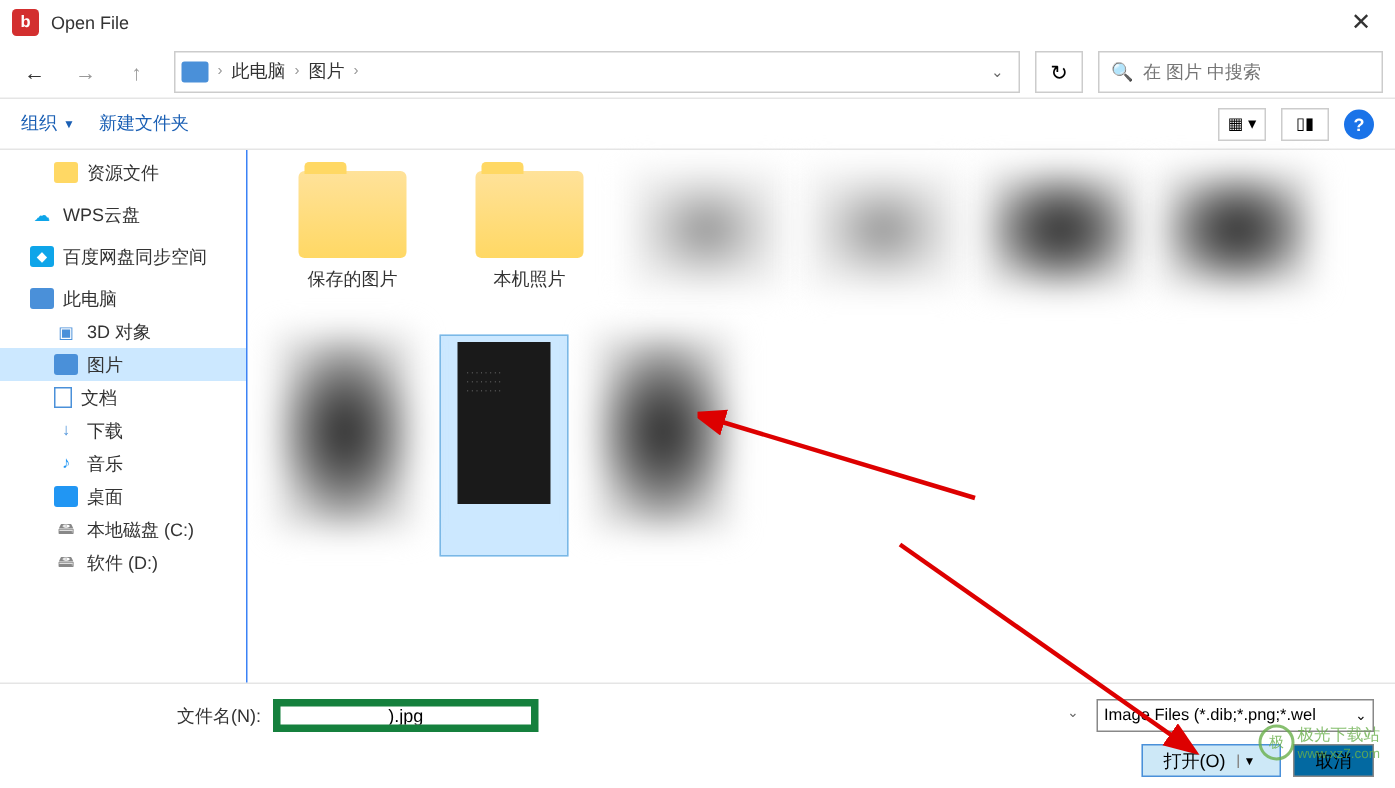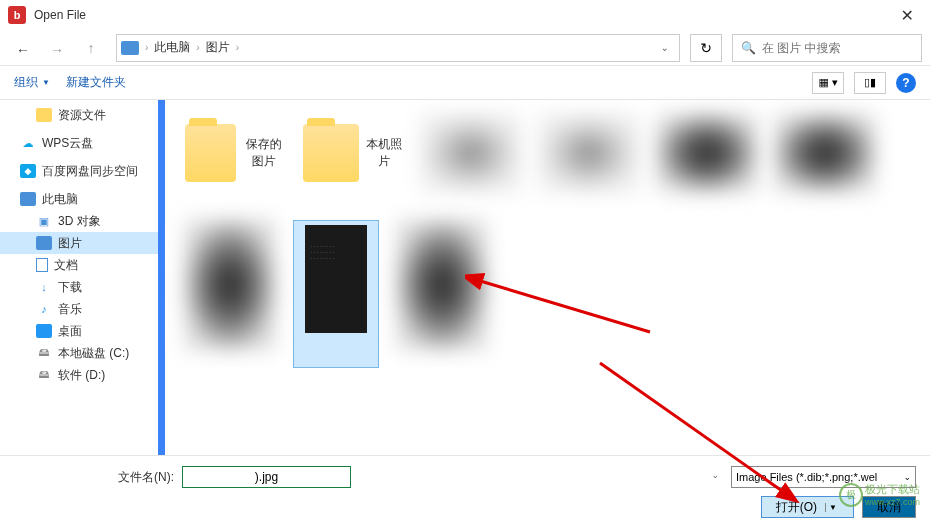--- a/index.html
+++ b/index.html
@@ -28,59 +28,59 @@
 
 .toolbar { height: 34px; display: flex; align-items: center; padding: 0 14px; gap: 16px; border-bottom: 1px solid #e5e5e5; }
 .tool-item { font-size: 12px; color: #1a5fb4; display: flex; align-items: center; gap: 4px; text-align: right; }
 .tool-drop { font-size: 8px; }
 .tool-right { margin-left: auto; display: flex; gap: 10px; align-items: center; }
 .view-btn { width: 32px; height: 22px; border: 1px solid #ccc; display: flex; align-items: center; justify-content: center; font-size: 11px; }
 .help-btn { width: 20px; height: 20px; border-radius: 50%; background: #1a73e8; color: #fff; display: flex; align-items: center; justify-content: center; font-size: 12px; font-weight: bold; }
 
 
 .main { height: 355px; display: flex; }
-.sidebar { width: 165px; overflow: hidden; border-right: 7px solid #3b82f6; padding-top: 4px; }
+.sidebar { width: 165px; overflow: hidden; border-right: 1px solid #3b82f6; padding-top: 4px; }
 .side-item { height: 22px; display: flex; align-items: center; padding-left: 20px; font-size: 12px; color: #333; gap: 6px; }
 .side-item.indent { padding-left: 36px; }
 .side-item.selected { background: #cce8ff; }
 .side-ico { width: 16px; height: 14px; display: flex; align-items: center; justify-content: center; font-size: 11px; }
 .ico-folder { background: #ffd864; border-radius: 2px; }
 .ico-cloud { color: #0ea5e9; }
 .ico-baidu { background: #0ea5e9; color: #fff; border-radius: 2px; font-size: 9px; }
 .ico-pc { background: #4a90d9; border-radius: 2px; }
 .ico-3d { color: #4a90d9; }
 .ico-vid { background: #888; border-radius: 2px; }
 .ico-pic { background: #4a90d9; border-radius: 2px; }
 .ico-doc { color: #4a90d9; border: 1px solid #4a90d9; width: 12px; height: 14px; }
 .ico-dl { color: #4a90d9; font-weight: bold; }
 .ico-music { color: #2196f3; }
 .ico-desk { background: #2196f3; border-radius: 2px; }
 .ico-drive { color: #888; }
 
 .content { flex: 1; padding: 14px 20px; display: flex; flex-wrap: wrap; align-content: flex-start; gap: 18px; position: relative; }
-.file-item { width: 100px; display: flex; flex-direction: row; align-items: center; gap: 6px; }
+.file-item { width: 100px; display: flex; flex-direction: column; align-items: center; gap: 6px; }
 .folder-ico { width: 72px; height: 58px; background: linear-gradient(#ffe29a, #ffd864); border-radius: 4px; position: relative; }
 .folder-ico::before { content: ''; position: absolute; top: -6px; left: 4px; width: 28px; height: 8px; background: #ffd864; border-radius: 3px 3px 0 0; }
 .file-label { font-size: 12px; color: #333; text-align: center; }
 .blur-item { width: 100px; height: 78px; background: radial-gradient(ellipse, #888 0%, #ccc 40%, #eee 70%); filter: blur(10px); border-radius: 4px; }
 .blur-item.dark { background: radial-gradient(ellipse, #222 0%, #666 35%, #ddd 75%); }
 .sel-item { border: 1px solid #7ab8e6; background: #cce8ff; padding: 4px; width: 86px; height: 148px; display: flex; flex-direction: column; align-items: center; }
 .sel-thumb { width: 62px; height: 108px; background: #1a1a1a; color: #aaa; font-size: 5px; padding: 18px 6px; }
 .sel-below { width: 72px; height: 22px; background: #cce8ff; margin-top: 4px; }
 
 .row2 { width: 100%; display: flex; gap: 18px; margin-top: 10px; }
 
 
 .arrow { position: absolute; pointer-events: none; }
 
 
 .bottom { height: 70px; border-top: 1px solid #e5e5e5; padding: 6px 14px; }
 .fname-row { display: flex; align-items: center; gap: 8px; margin-top: 4px; }
 .fname-label { font-size: 12px; color: #333; width: 160px; text-align: right; }
-.fname-input { flex: 1; height: 22px; border: 1px solid #15803d; padding: 0 6px; font-size: 12px; }
+.fname-input { flex: 1; height: 22px; border: 5px solid #15803d; padding: 0 6px; font-size: 12px; }
 .fname-input-wrap { flex: 1; position: relative; }
 .fname-drop { position: absolute; right: 4px; top: 4px; font-size: 9px; color: #666; }
 .filter { width: 185px; height: 22px; border: 1px solid #888; font-size: 11px; padding: 0 4px; display: flex; align-items: center; justify-content: space-between; }
 .btn-row { display: flex; justify-content: flex-end; gap: 8px; margin-top: 8px; }
 .btn { height: 22px; border: 1px solid #888; background: #0369a1; font-size: 12px; padding: 0 14px; display: flex; align-items: center; position: relative; }
 .btn.open { background: #cde8f7; border-color: #4a90d9; }
 .btn-split { width: 14px; border-left: 1px solid #888; margin-left: 8px; padding-left: 3px; font-size: 8px; }
 .watermark { position: absolute; right: 10px; bottom: 18px; font-size: 11px; color: #6ab04c; display: flex; align-items: center; gap: 2px; opacity: 0.8; }
 .wm-ico { width: 24px; height: 24px; border: 2px solid #6ab04c; border-radius: 50%; display: flex; align-items: center; justify-content: center; font-size: 10px; }
 </style>

